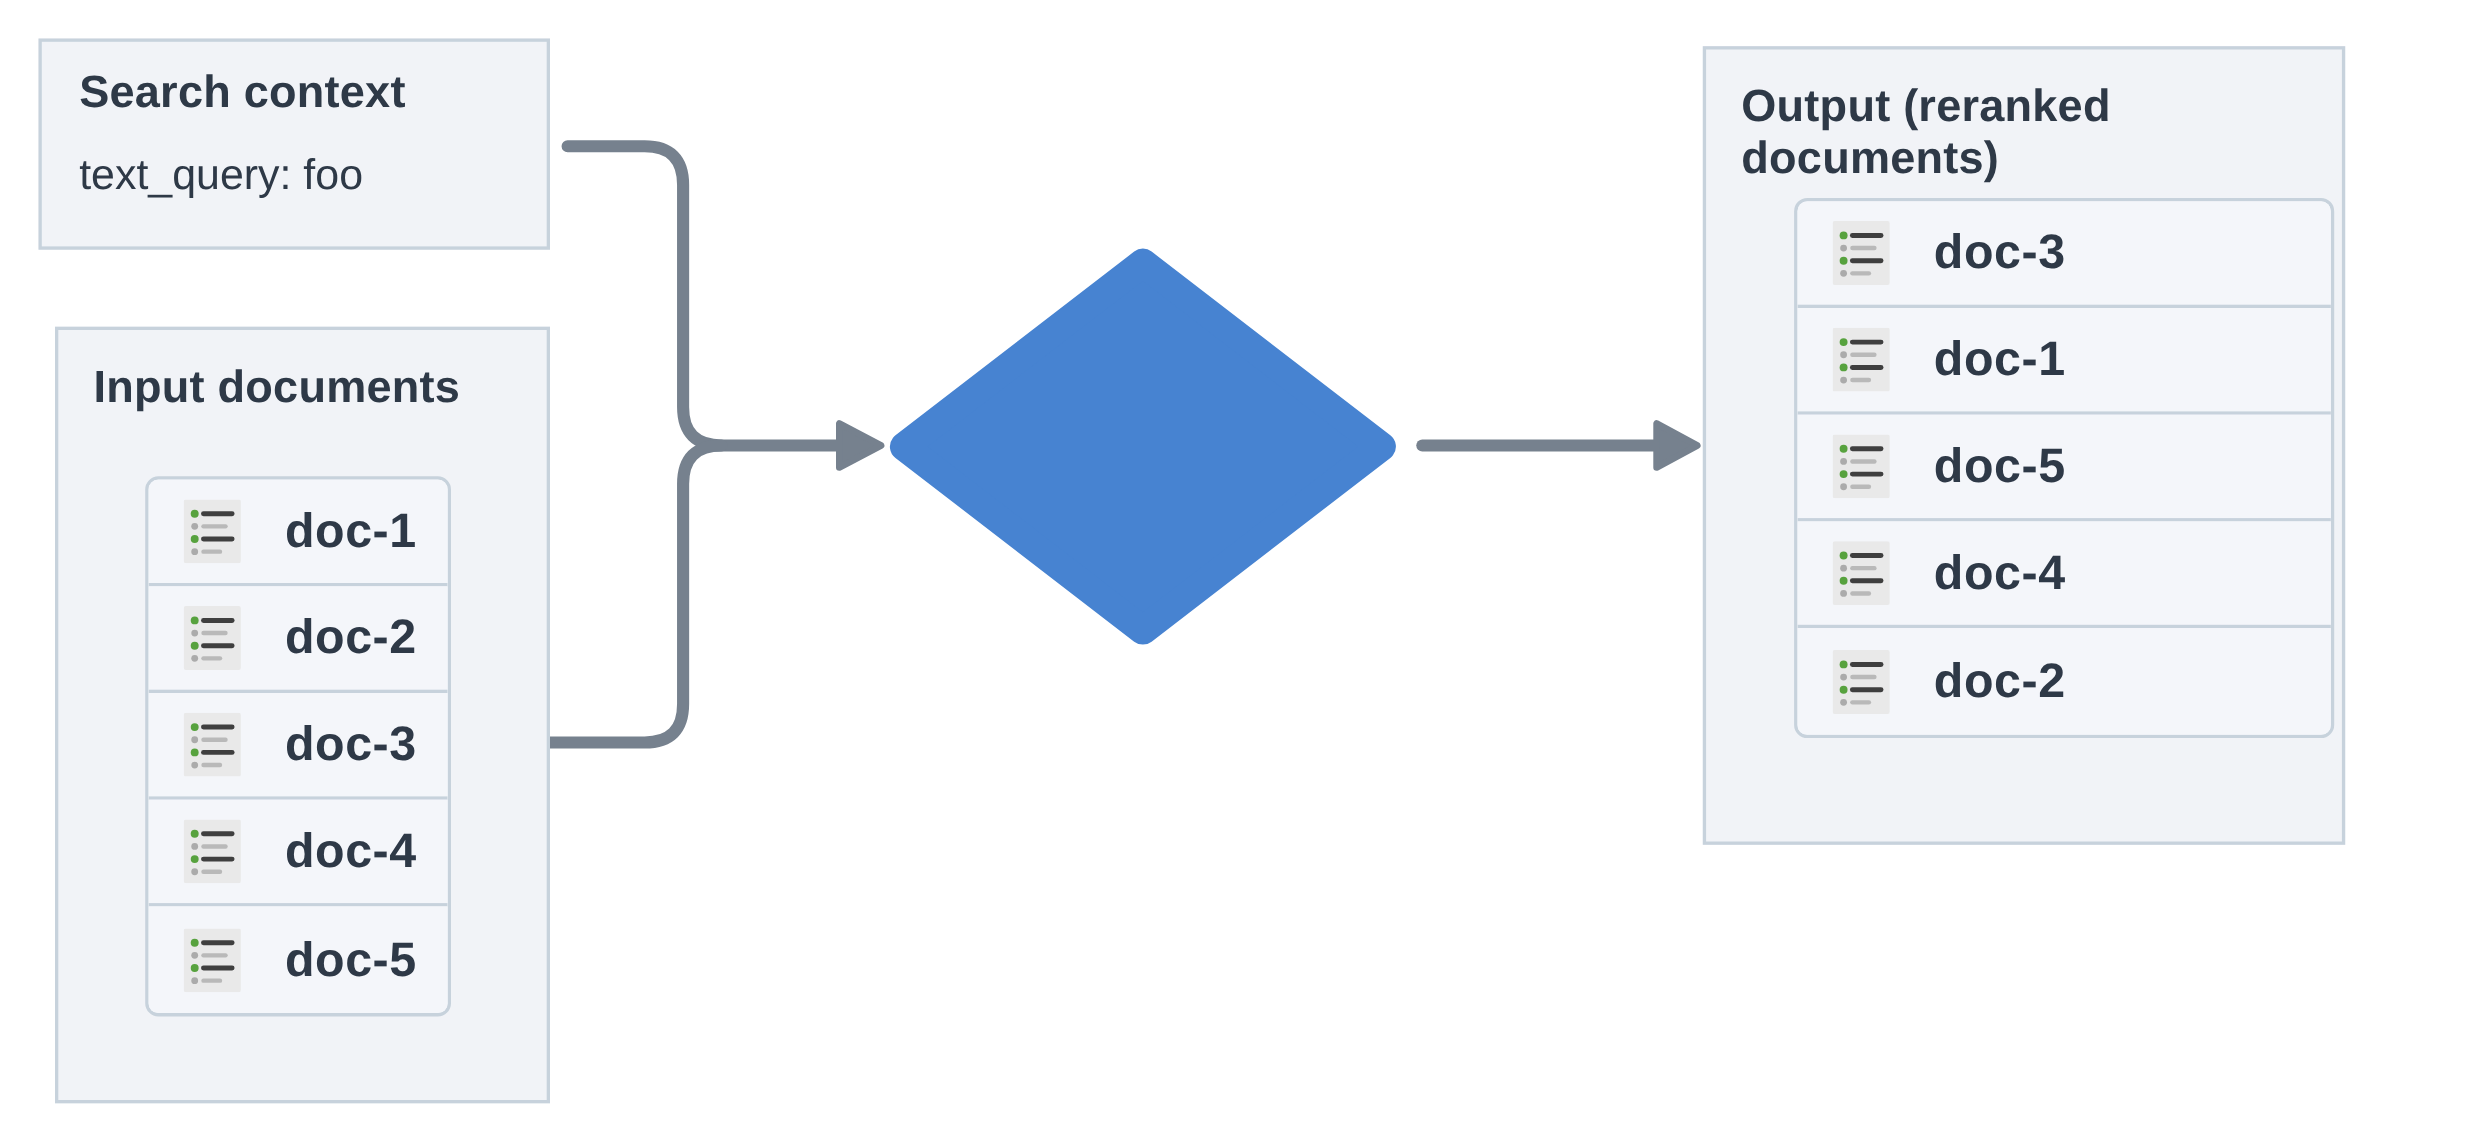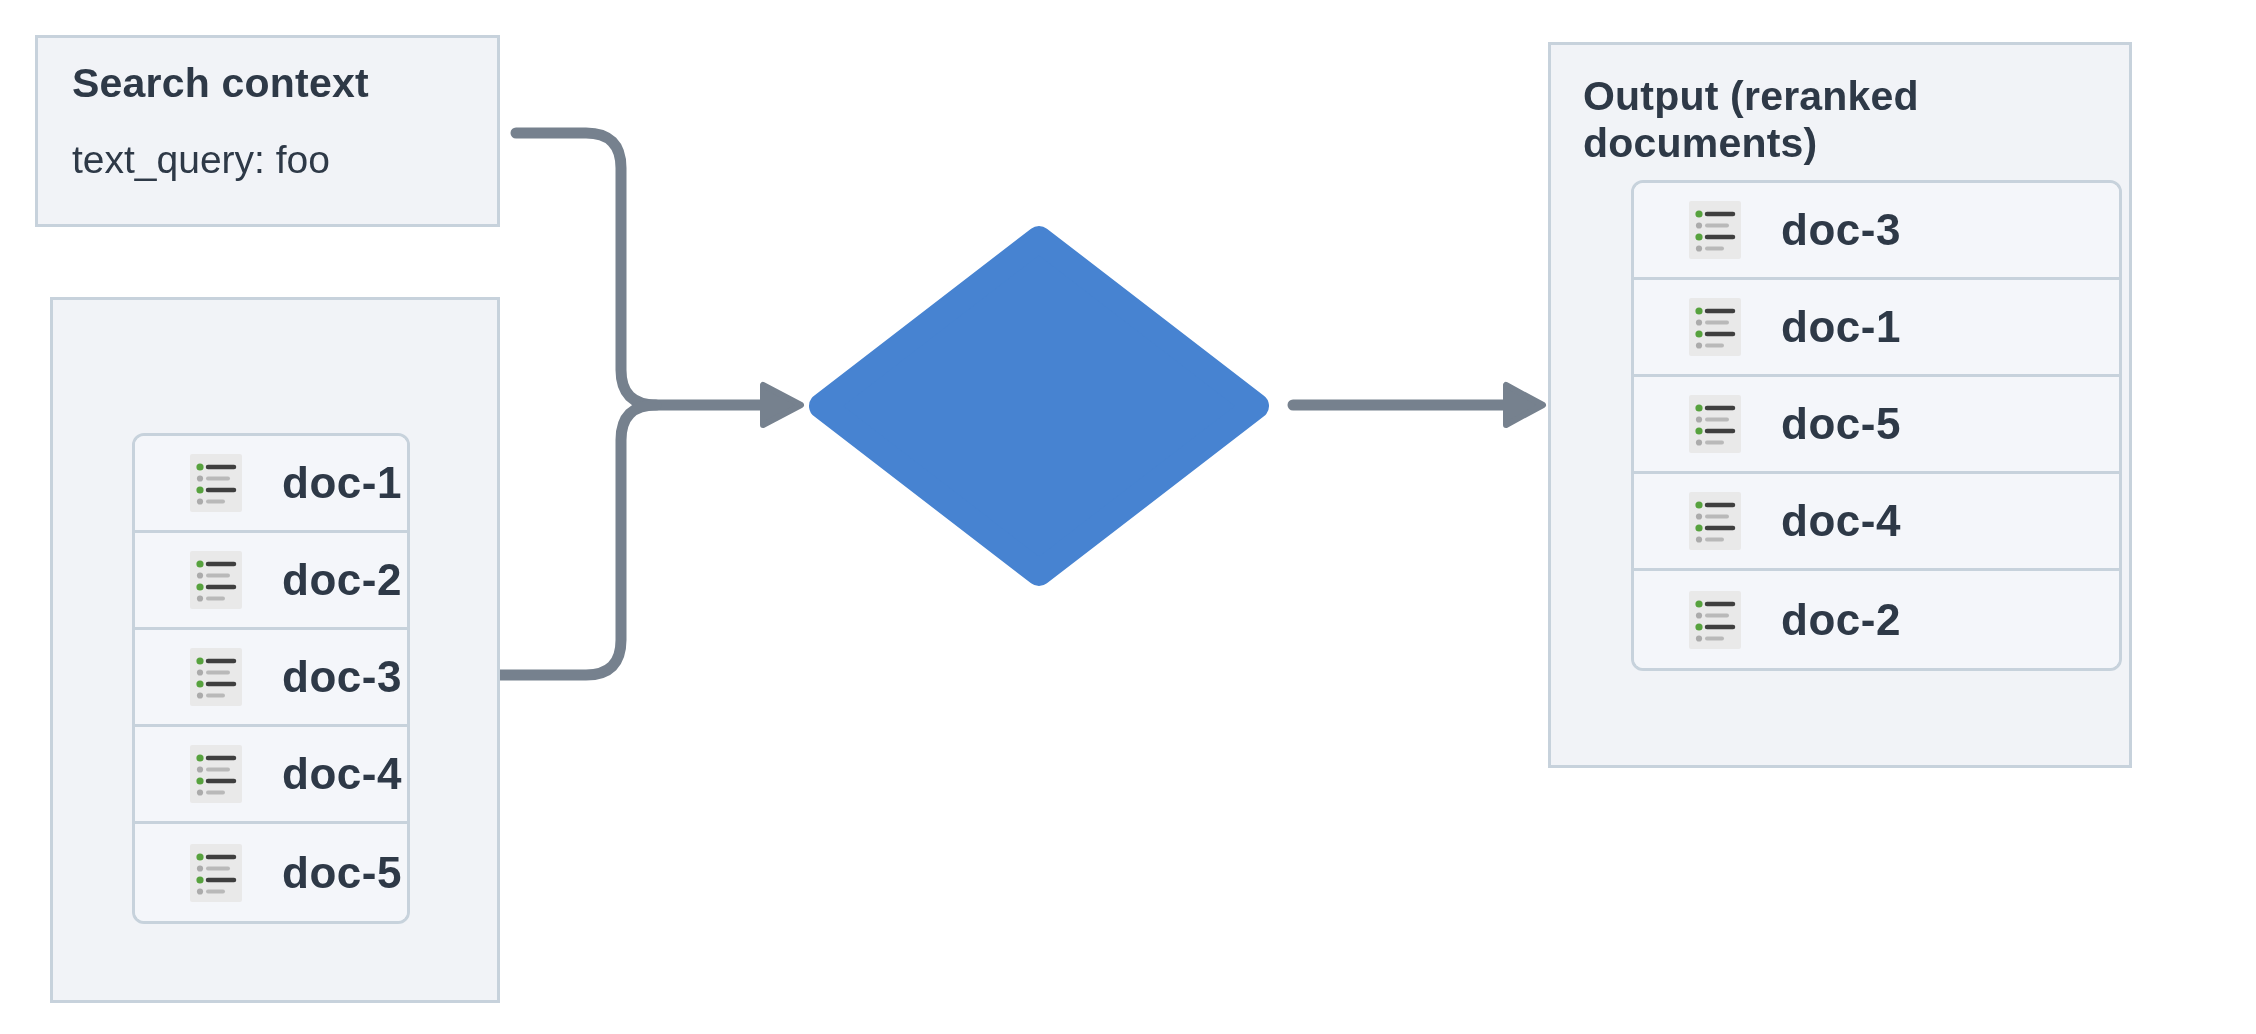--- a/index.html
+++ b/index.html
@@ -45,21 +45,21 @@
     background: #f4f6fa;
     border: 3px solid #c7d2dc;
     border-radius: 12px;
     overflow: hidden;
     box-sizing: border-box;
   }
   .doc-row {
     height: 97px;
     display: flex;
     align-items: center;
-    padding-left: 55px;
+    padding-left: 32px;
     box-sizing: border-box;
     border-bottom: 3px solid #c7d2dc;
     background: #f4f6fa;
   }
   .doc-row:last-child { border-bottom: none; }
   .doc-icon { width: 52px; height: 58px; flex: 0 0 auto; }
   .doc-label {
     margin-left: 40px;
     font-size: 44px;
     font-weight: 800;
@@ -104,20 +104,21 @@
 
     <path d="M 822 406 L 1039 239 L 1256 406 L 1039 573 Z" fill="#4783d1" stroke="#4783d1" stroke-width="26" stroke-linejoin="round"></path>
   </svg>
 
   <div class="panel" id="search-context-box">
     <div class="panel-title">Search context</div>
     <div class="query-text">text_query: foo</div>
   </div>
 
   <div class="panel" id="input-documents-box">
+    <div class="panel-title">Input documents</div>
     <div class="doc-list">
       <div class="doc-row">
         <svg class="doc-icon" viewBox="0 0 52 58">
             <rect width="52" height="58" rx="2" fill="#e9e9e9"></rect>
             <circle cx="10" cy="13" r="3.6" fill="#57a23e"></circle>
             <line x1="18" y1="13" x2="44" y2="13" stroke="#3f3f3f" stroke-width="4.5" stroke-linecap="round"></line>
             <circle cx="10" cy="24.5" r="3.1" fill="#ababab"></circle>
             <line x1="18" y1="24.5" x2="38" y2="24.5" stroke="#b9b9b9" stroke-width="4" stroke-linecap="round"></line>
             <circle cx="10" cy="36" r="3.6" fill="#57a23e"></circle>
             <line x1="18" y1="36" x2="44" y2="36" stroke="#3f3f3f" stroke-width="4.5" stroke-linecap="round"></line>

